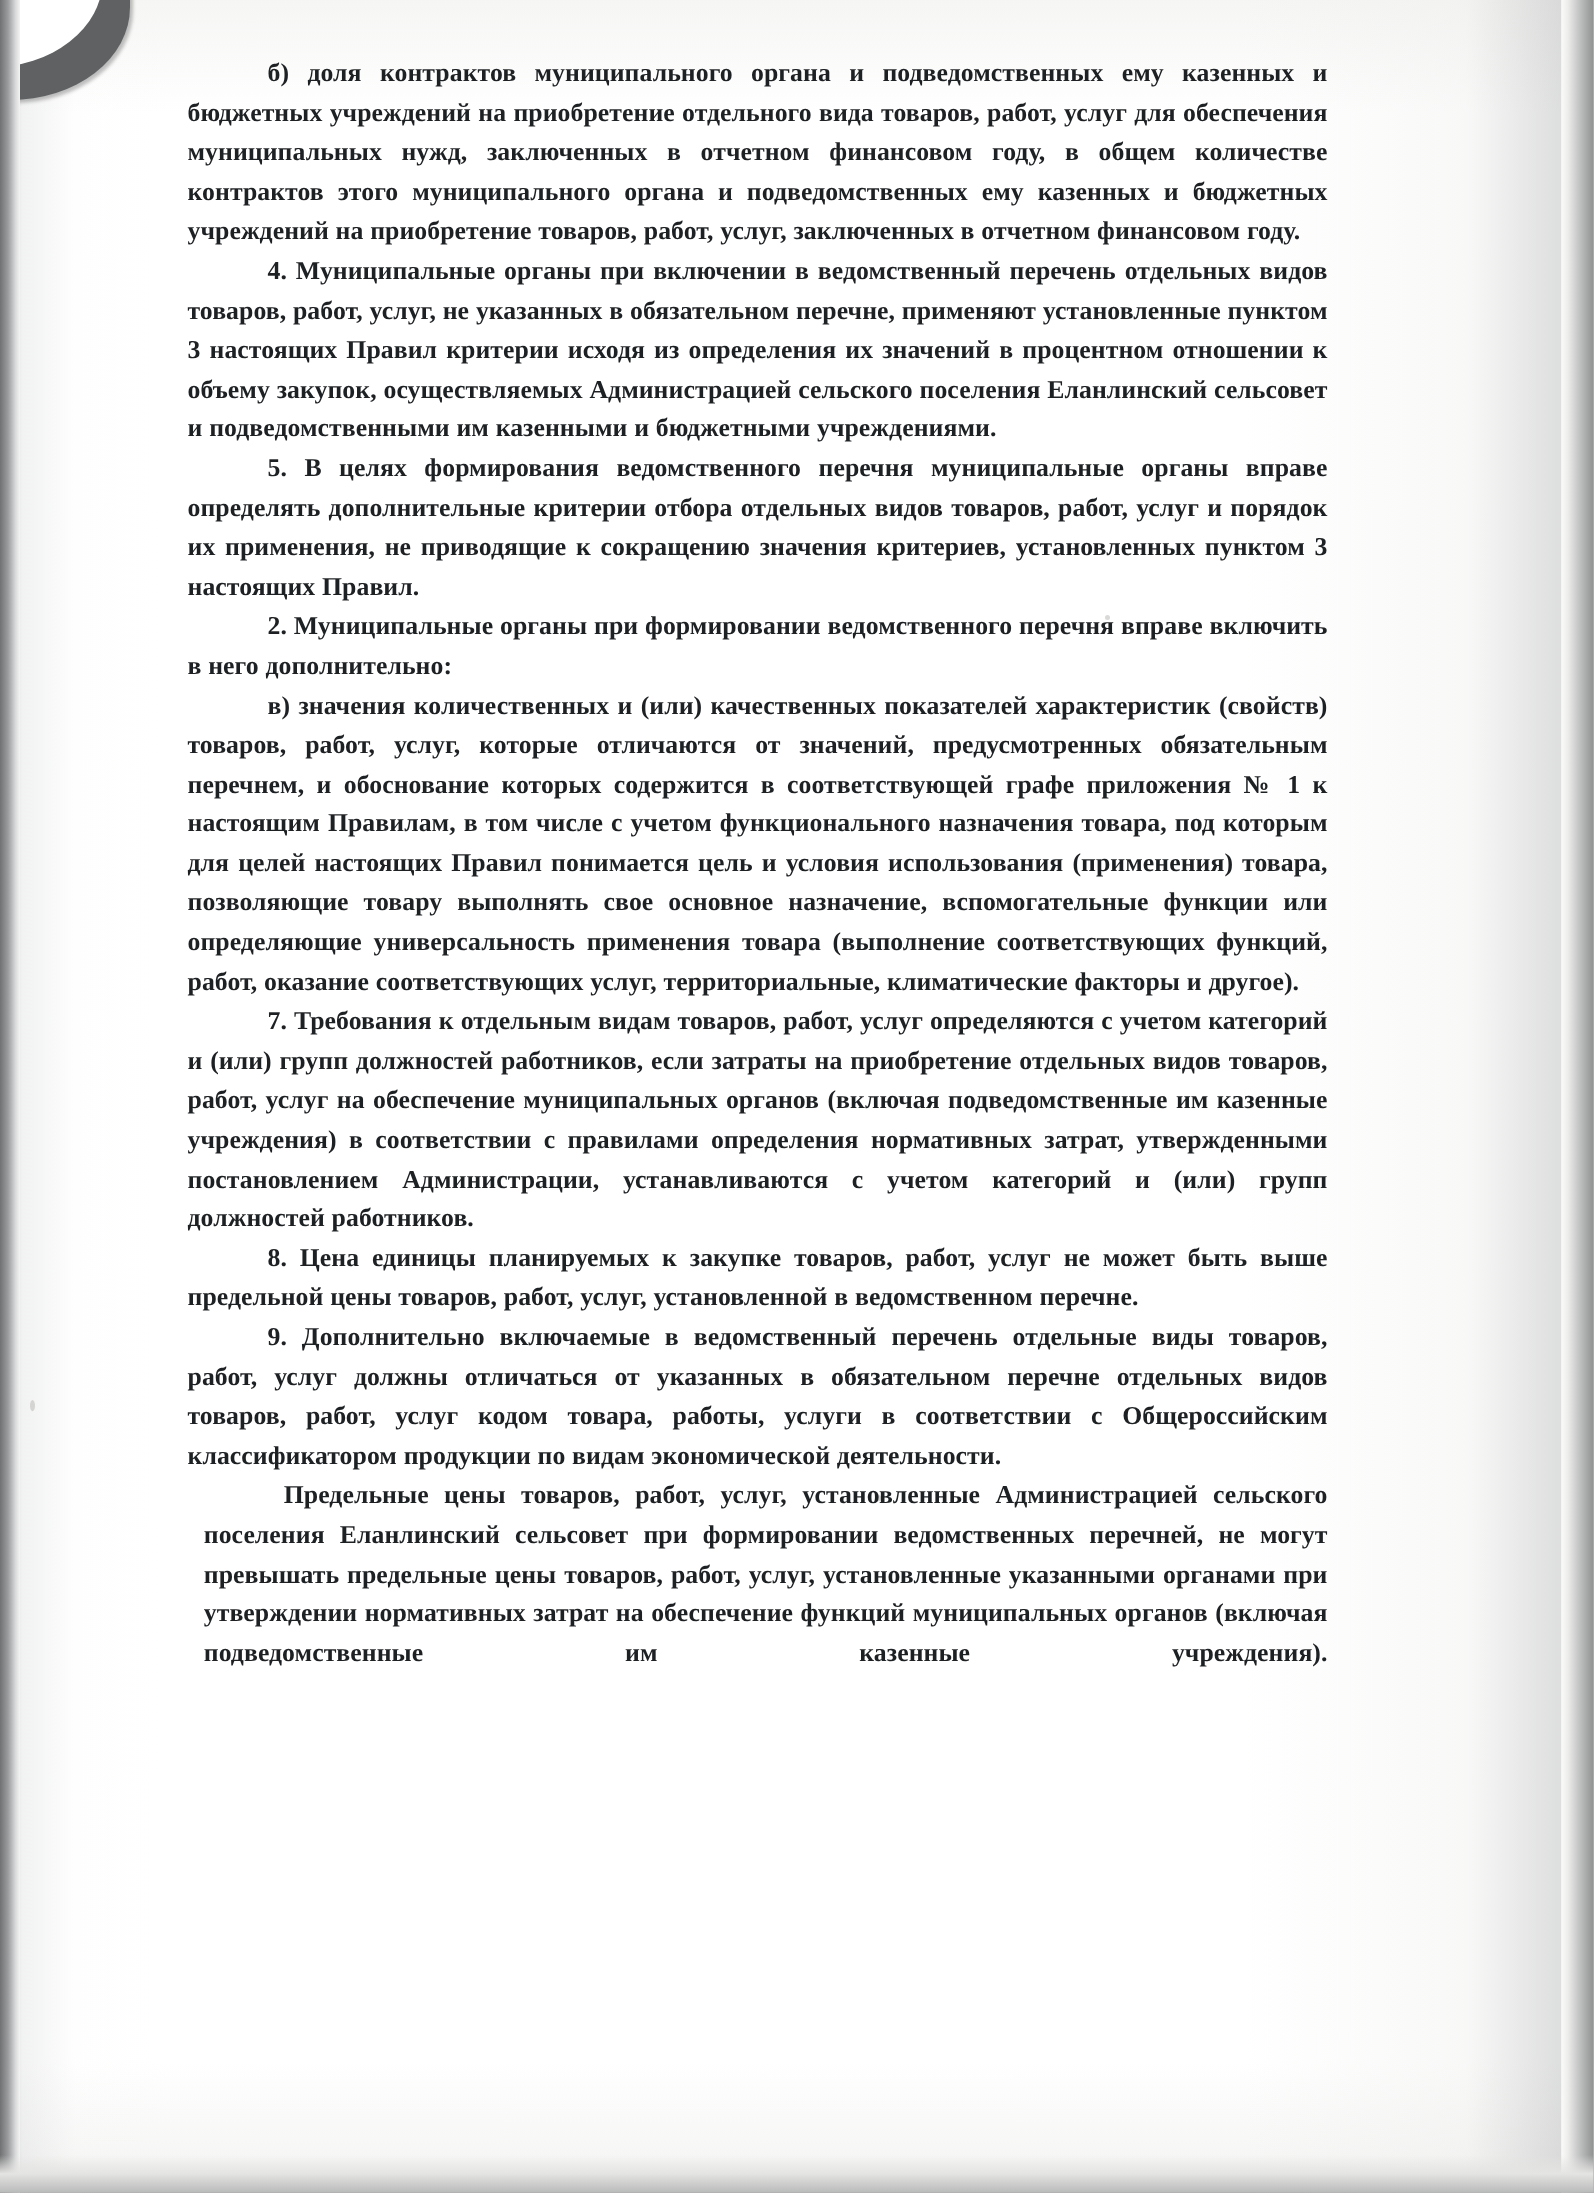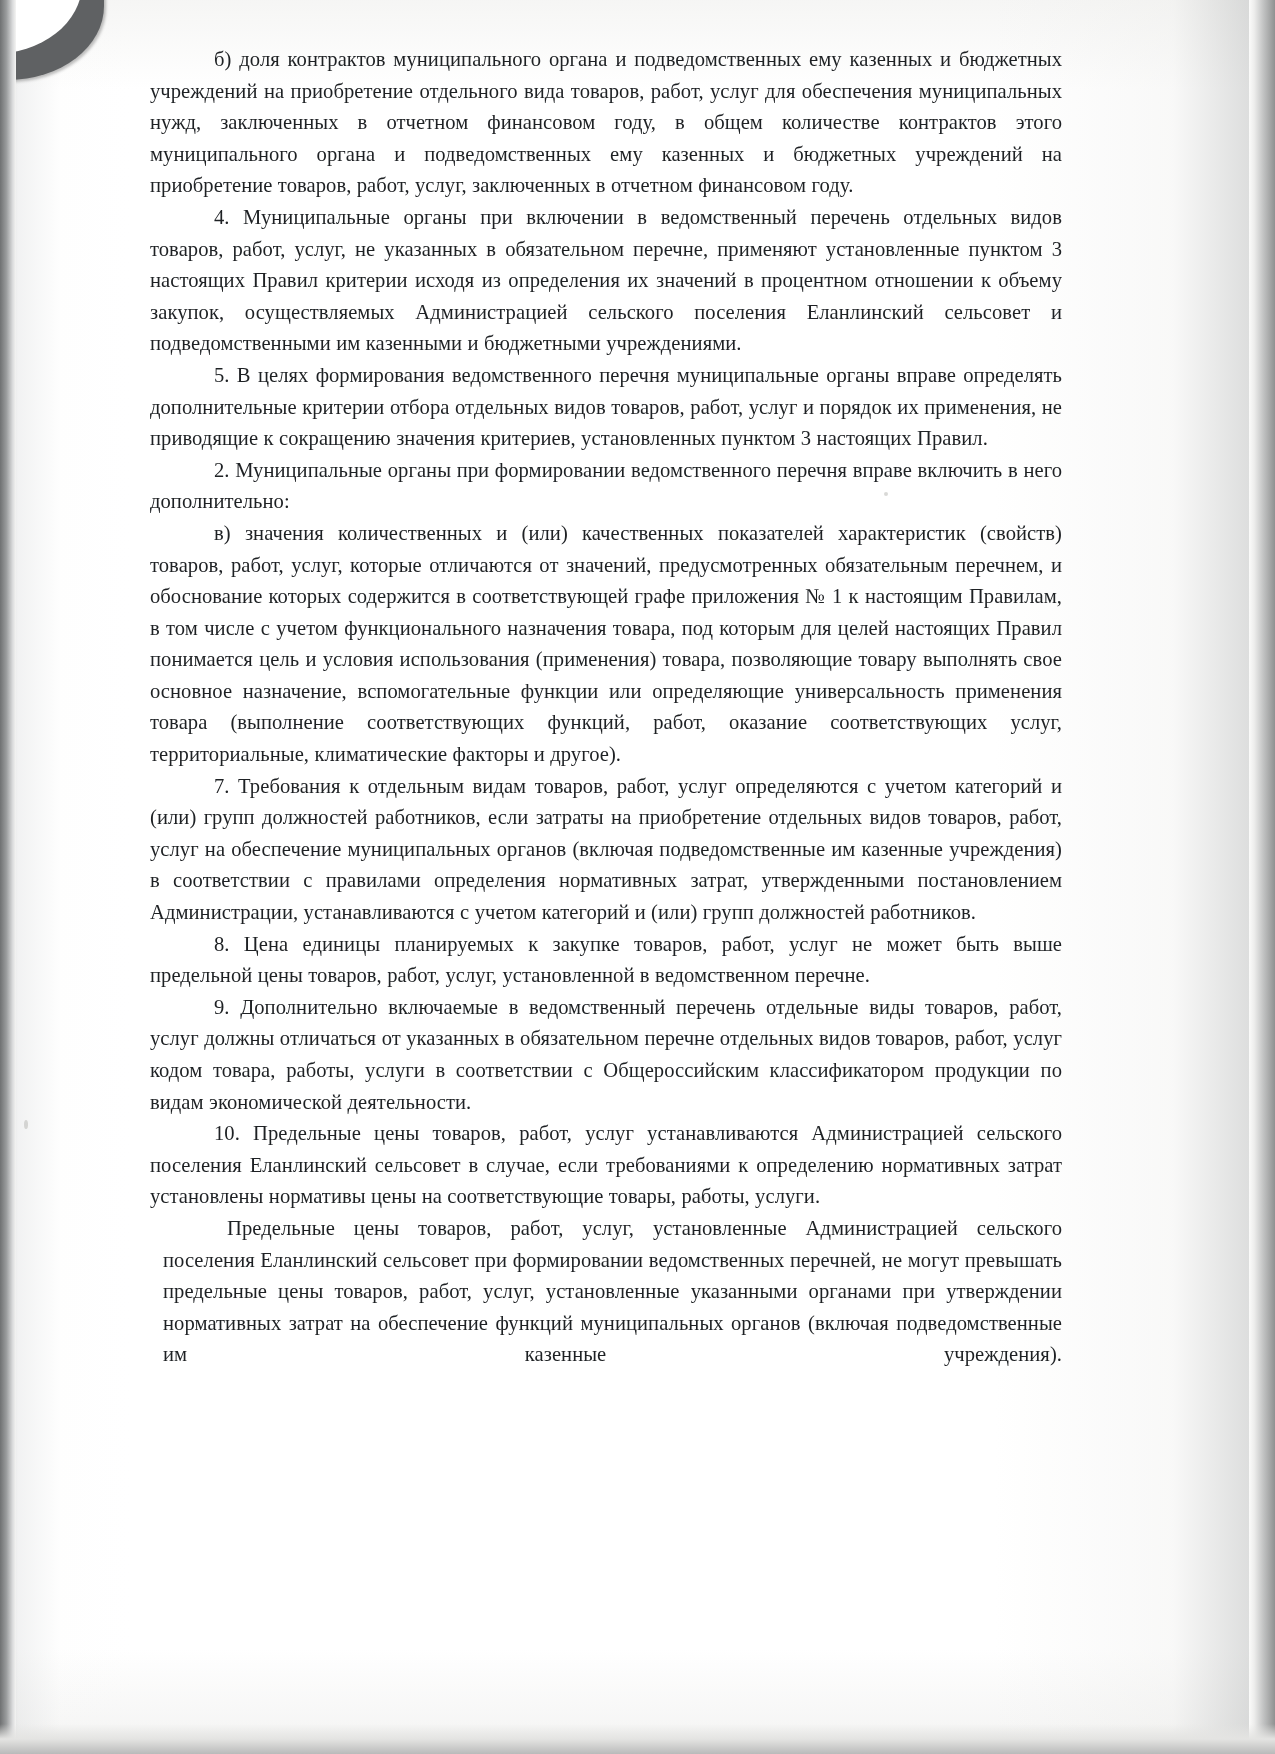--- a/index.html
+++ b/index.html
@@ -23,20 +23,21 @@
         rgba(246,246,245,0.10) 60px,
         rgba(255,255,255,0) 130px,
         rgba(255,255,255,0) 78%,
         rgba(236,236,234,0.35) 92%,
         rgba(176,178,178,0.55) 100%),
       linear-gradient(to bottom,
         rgba(238,238,236,0.55) 0px,
         rgba(255,255,255,0) 90px,
         rgba(255,255,255,0) 94%,
         rgba(228,228,226,0.45) 100%);
+    font-weight: bold;
   }
   
   .corner-fold {
     position: absolute;
     top: -6px;
     left: -4px;
     width: 108px;
     height: 86px;
     background: #5f6163;
     border-bottom-right-radius: 96px 74px;
@@ -133,17 +134,16 @@
 
   <div class="content scanblur">
     <p class="para">б) доля контрактов муниципального органа и подведомственных ему казенных и бюджетных учреждений на приобретение отдельного вида товаров, работ, услуг для обеспечения муниципальных нужд, заключенных в отчетном финансовом году, в общем количестве контрактов этого муниципального органа и подведомственных ему казенных и бюджетных учреждений на приобретение товаров, работ, услуг, заключенных в отчетном финансовом году.</p>
     <p class="para">4. Муниципальные органы при включении в ведомственный перечень отдельных видов товаров, работ, услуг, не указанных в обязательном перечне, применяют установленные пунктом 3 настоящих Правил критерии исходя из определения их значений в процентном отношении к объему закупок, осуществляемых Администрацией сельского поселения Еланлинский сельсовет и подведомственными им казенными и бюджетными учреждениями.</p>
     <p class="para">5. В целях формирования ведомственного перечня муниципальные органы вправе определять дополнительные критерии отбора отдельных видов товаров, работ, услуг и порядок их применения, не приводящие к сокращению значения критериев, установленных пунктом 3 настоящих Правил.</p>
     <p class="para">2. Муниципальные органы при формировании ведомственного перечня вправе включить в него дополнительно:</p>
     <p class="para">в) значения количественных и (или) качественных показателей характеристик (свойств) товаров, работ, услуг, которые отличаются от значений, предусмотренных обязательным перечнем, и обоснование которых содержится в соответствующей графе приложения № 1 к настоящим Правилам, в том числе с учетом функционального назначения товара, под которым для целей настоящих Правил понимается цель и условия использования (применения) товара, позволяющие товару выполнять свое основное назначение, вспомогательные функции или определяющие универсальность применения товара (выполнение соответствующих функций, работ, оказание соответствующих услуг, территориальные, климатические факторы и другое).</p>
     <p class="para">7. Требования к отдельным видам товаров, работ, услуг определяются с учетом категорий и (или) групп должностей работников, если затраты на приобретение отдельных видов товаров, работ, услуг на обеспечение муниципальных органов (включая подведомственные им казенные учреждения) в соответствии с правилами определения нормативных затрат, утвержденными постановлением Администрации, устанавливаются с учетом категорий и (или) групп должностей работников.</p>
     <p class="para">8. Цена единицы планируемых к закупке товаров, работ, услуг не может быть выше предельной цены товаров, работ, услуг, установленной в ведомственном перечне.</p>
     <p class="para">9. Дополнительно включаемые в ведомственный перечень отдельные виды товаров, работ, услуг должны отличаться от указанных в обязательном перечне отдельных видов товаров, работ, услуг кодом товара, работы, услуги в соответствии с Общероссийским классификатором продукции по видам экономической деятельности.</p>
-    <p class="para">10. Предельные цены товаров, работ, услуг устанавливаются Администрацией сельского поселения Еланлинский сельсовет в случае, если требованиями к определению нормативных затрат установлены нормативы цены на соответствующие товары, работы, услуги.</p>
     <p class="para force-justify">Предельные цены товаров, работ, услуг, установленные Администрацией сельского поселения Еланлинский сельсовет при формировании ведомственных перечней, не могут превышать предельные цены товаров, работ, услуг, установленные указанными органами при утверждении нормативных затрат на обеспечение функций муниципальных органов (включая подведомственные им казенные учреждения).</p>
   </div>
 
 </div>
 
 </body></html>

